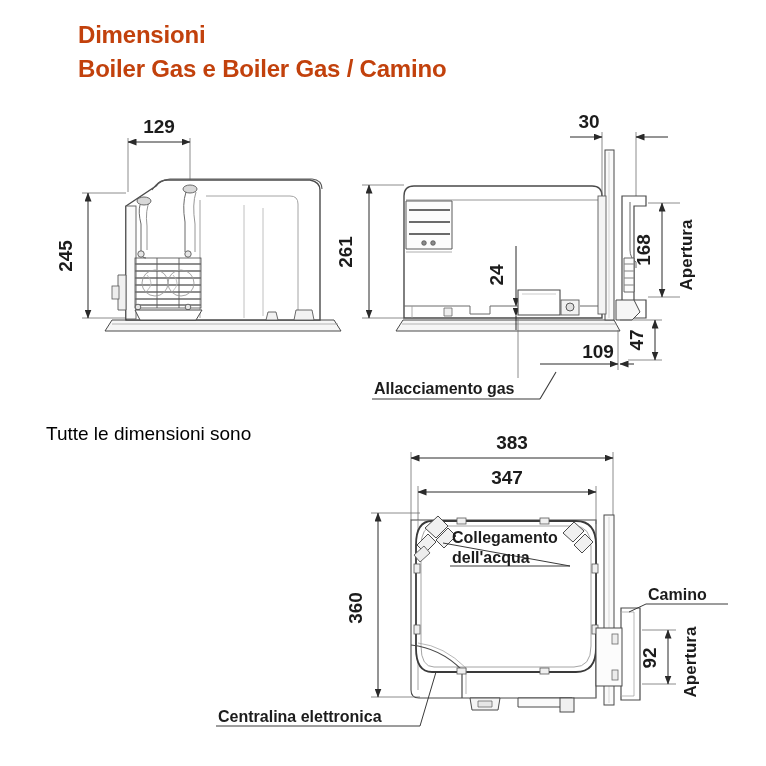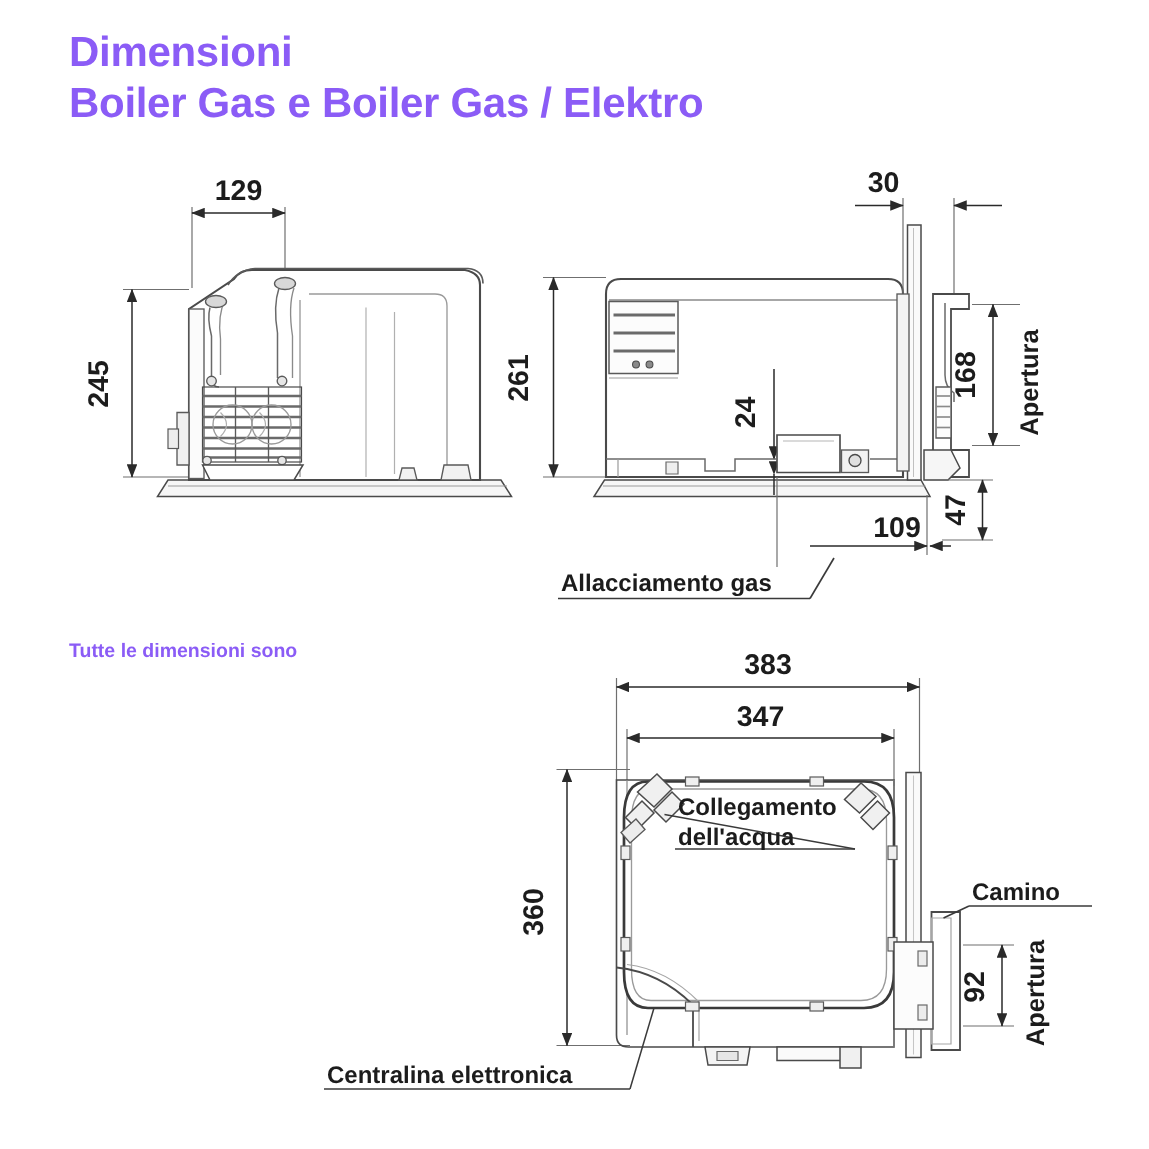--- a/index.html
+++ b/index.html
@@ -23,39 +23,39 @@
   }
   .title-block {
     position: absolute;
     left: 46px;
     top: 18px;
     width: 690px;
   }
   .title-line {
     font-family: "Liberation Sans", sans-serif;
     font-weight: bold;
-    font-size: 28px;
+    font-size: 24px;
     line-height: 34px;
-    color: #8b5cf6;
+    color: #c2410c;
     letter-spacing: -0.2px;
     white-space: nowrap;
+    margin-left: 32px;
   }
   .note-block {
     position: absolute;
     left: 46px;
     top: 420px;
     width: 320px;
   }
   .note-line {
     font-family: "Liberation Sans", sans-serif;
-    font-size: 13px;
+    font-size: 19px;
     line-height: 28px;
-    color: #8b5cf6;
+    color: #000000;
     white-space: nowrap;
-    font-weight: bold;
   }
   svg.draw {
     position: absolute;
     left: 0;
     top: 0;
     width: 766px;
     height: 766px;
   }
   .dimtxt {
     font-family: "Liberation Sans", sans-serif;
@@ -76,21 +76,21 @@
     fill: #1c1c1c;
   }
 </style>
 </head>
 <body>
 
 <div id="page">
 
   <div class="title-block">
     <div class="title-line">Dimensioni</div>
-    <div class="title-line">Boiler Gas e Boiler Gas / Elektro</div>
+    <div class="title-line">Boiler Gas e Boiler Gas / Camino</div>
   </div>
 
   <div class="note-block">
     <div class="note-line">Tutte le dimensioni sono</div>
   </div>
 
   <svg class="draw" viewBox="0 0 766 766">
     <defs>
       <marker id="arrIn" markerWidth="9" markerHeight="7" refX="8.5" refY="3.5" orient="auto">
         <path d="M0,0 L9,3.5 L0,7 z" fill="#2a2a2a"></path>

